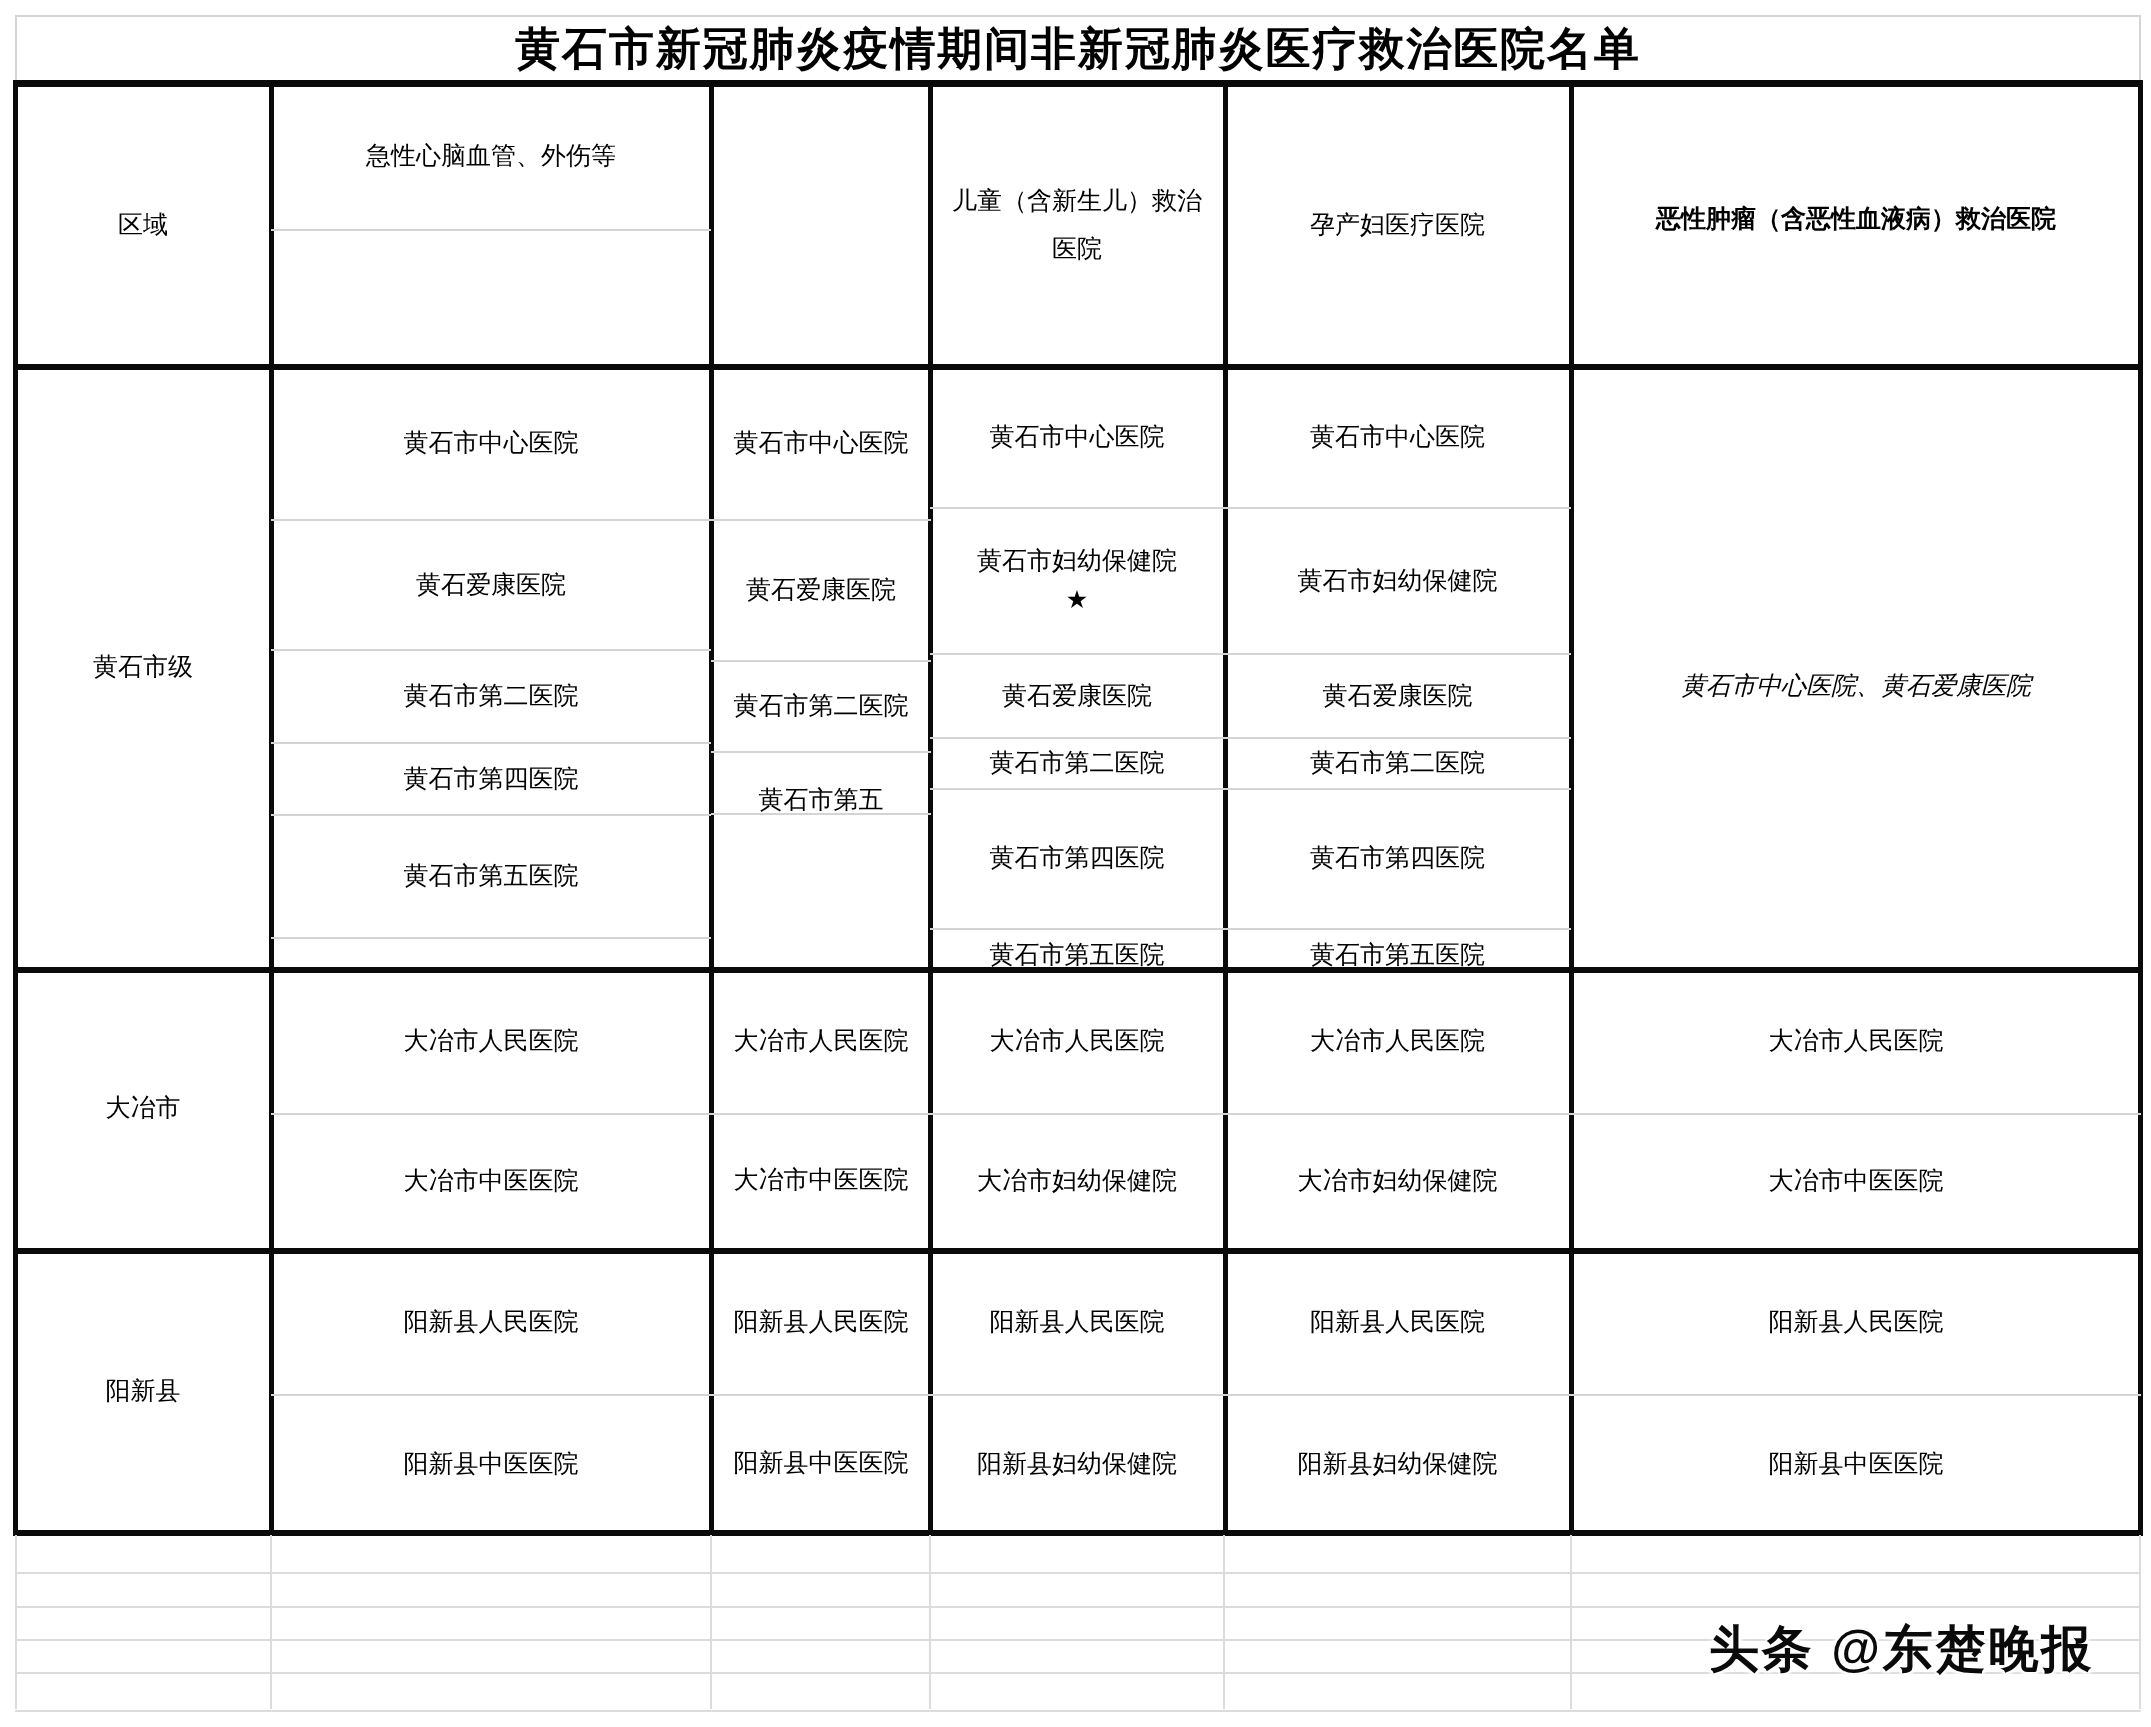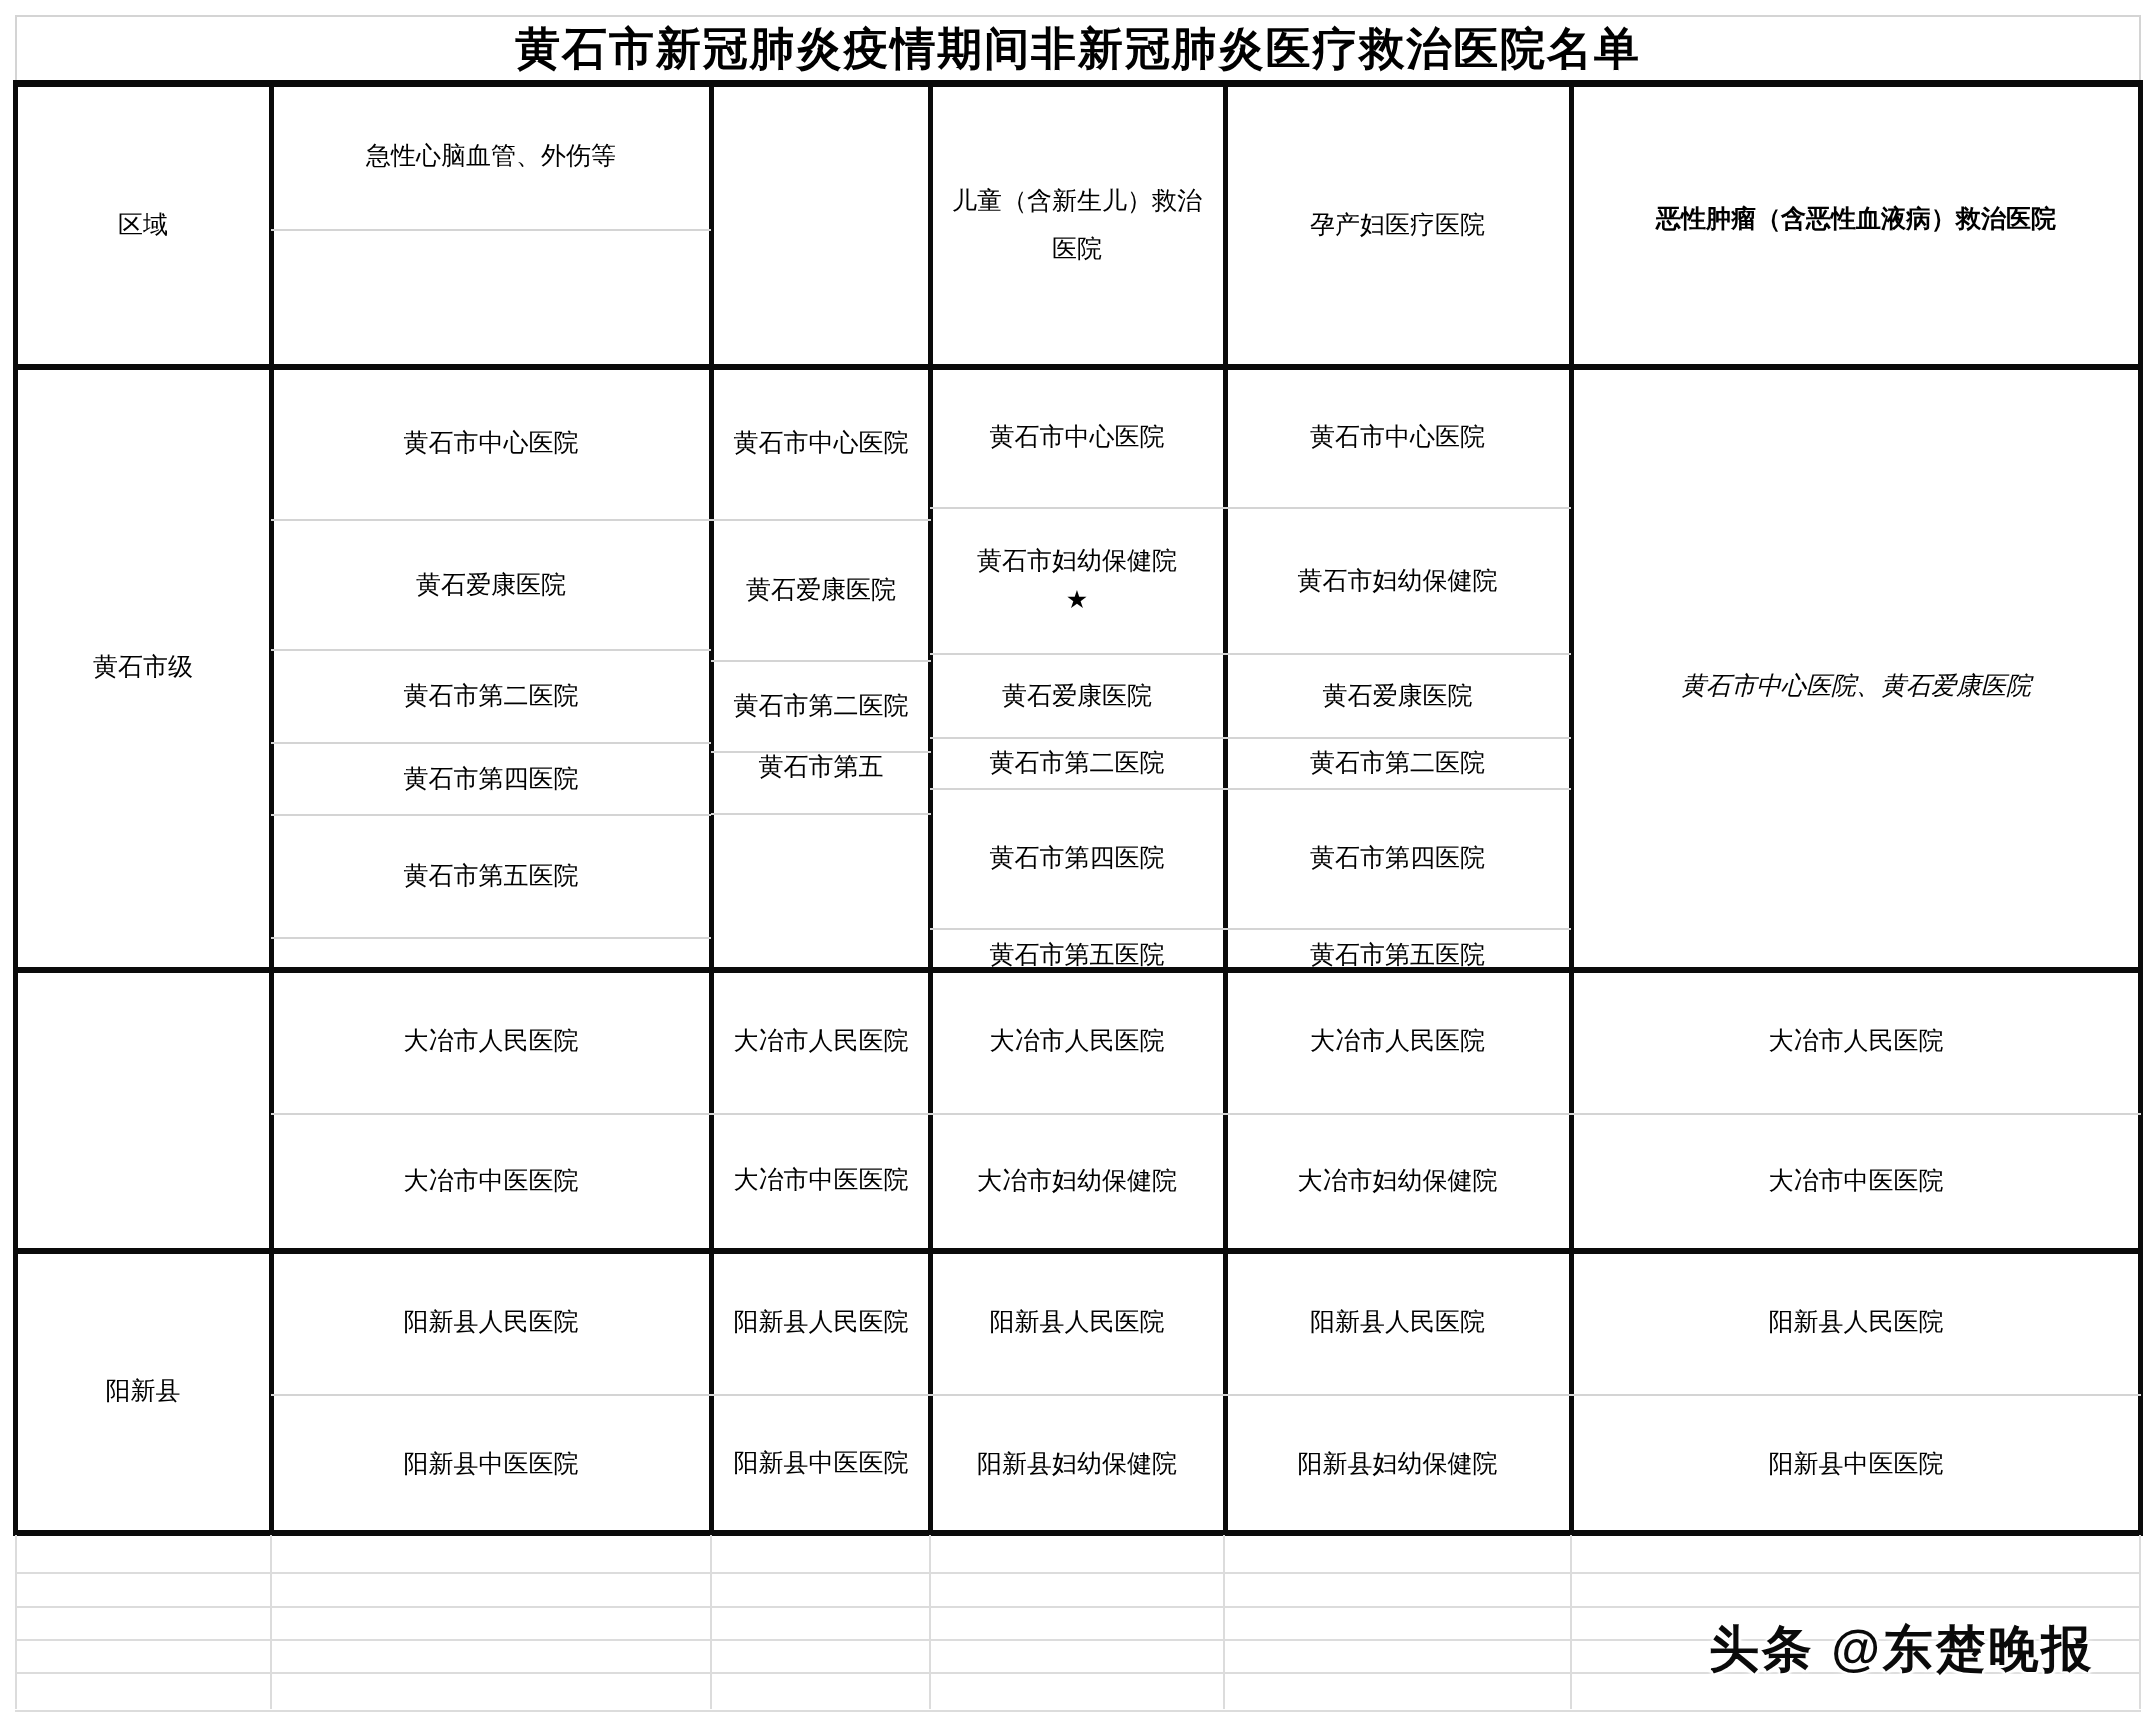--- a/index.html
+++ b/index.html
@@ -71,21 +71,21 @@
   <div class="cell" style="left:271px;top:814px;width:440px;height:122px;">黄石市第五医院</div>
   <div class="hgray" style="left:271px;top:937px;width:440px;"></div>
 
   <div class="cell narrow" style="left:711px;top:366px;width:220px;height:153px;">黄石市中心医院</div>
   <div class="hgray" style="left:711px;top:519px;width:220px;"></div>
   <div class="cell narrow" style="left:711px;top:519px;width:220px;height:141px;">黄石爱康医院</div>
   <div class="hgray" style="left:711px;top:660px;width:220px;"></div>
   <div class="cell narrow" style="left:711px;top:660px;width:220px;height:91px;line-height:45px;">黄石市第二医院</div>
   <div class="hgray" style="left:711px;top:751px;width:220px;"></div>
   <div class="cell clip" style="left:711px;top:751px;width:220px;height:61px;">
-    <span style="">黄石市第五</span>
+    <span style="padding-top:33px;">黄石市第五</span>
   </div>
   <div class="hgray" style="left:711px;top:813px;width:220px;"></div>
 
   <div class="cell" style="left:930px;top:366px;width:294px;height:141px;">黄石市中心医院</div>
   <div class="hgray" style="left:930px;top:507px;width:294px;"></div>
   <div class="cell stack" style="left:930px;top:507px;width:294px;height:146px;">
     <span>黄石市妇幼保健院</span>
     <span>★</span>
   </div>
   <div class="hgray" style="left:930px;top:653px;width:294px;"></div>
@@ -108,20 +108,21 @@
   <div class="cell" style="left:1224px;top:737px;width:347px;height:51px;">黄石市第二医院</div>
   <div class="hgray" style="left:1224px;top:788px;width:347px;"></div>
   <div class="cell" style="left:1224px;top:788px;width:347px;height:139px;">黄石市第四医院</div>
   <div class="hgray" style="left:1224px;top:928px;width:347px;"></div>
   <div class="cell clip" style="left:1224px;top:928px;width:347px;height:39px;">
     <span style="padding-top:11px;">黄石市第五医院</span>
   </div>
 
   <div class="cell" style="left:1571px;top:385px;width:570px;height:600px;font-style:italic;">黄石市中心医院、黄石爱康医院</div>
 
+  <div class="cell" style="left:15px;top:967px;width:256px;height:281px;">大冶市</div>
   <div class="hgray" style="left:271px;top:1113px;width:1870px;"></div>
 
   <div class="cell" style="left:271px;top:967px;width:440px;height:147px;">大冶市人民医院</div>
   <div class="cell" style="left:271px;top:1113px;width:440px;height:134px;">大冶市中医医院</div>
   <div class="cell narrow" style="left:711px;top:967px;width:220px;height:147px;">大冶市人民医院</div>
   <div class="cell narrow" style="left:711px;top:1113px;width:220px;height:134px;">大冶市中医医院</div>
   <div class="cell" style="left:930px;top:967px;width:294px;height:147px;">大冶市人民医院</div>
   <div class="cell" style="left:930px;top:1113px;width:294px;height:134px;">大冶市妇幼保健院</div>
   <div class="cell" style="left:1224px;top:967px;width:347px;height:147px;">大冶市人民医院</div>
   <div class="cell" style="left:1224px;top:1113px;width:347px;height:134px;">大冶市妇幼保健院</div>

